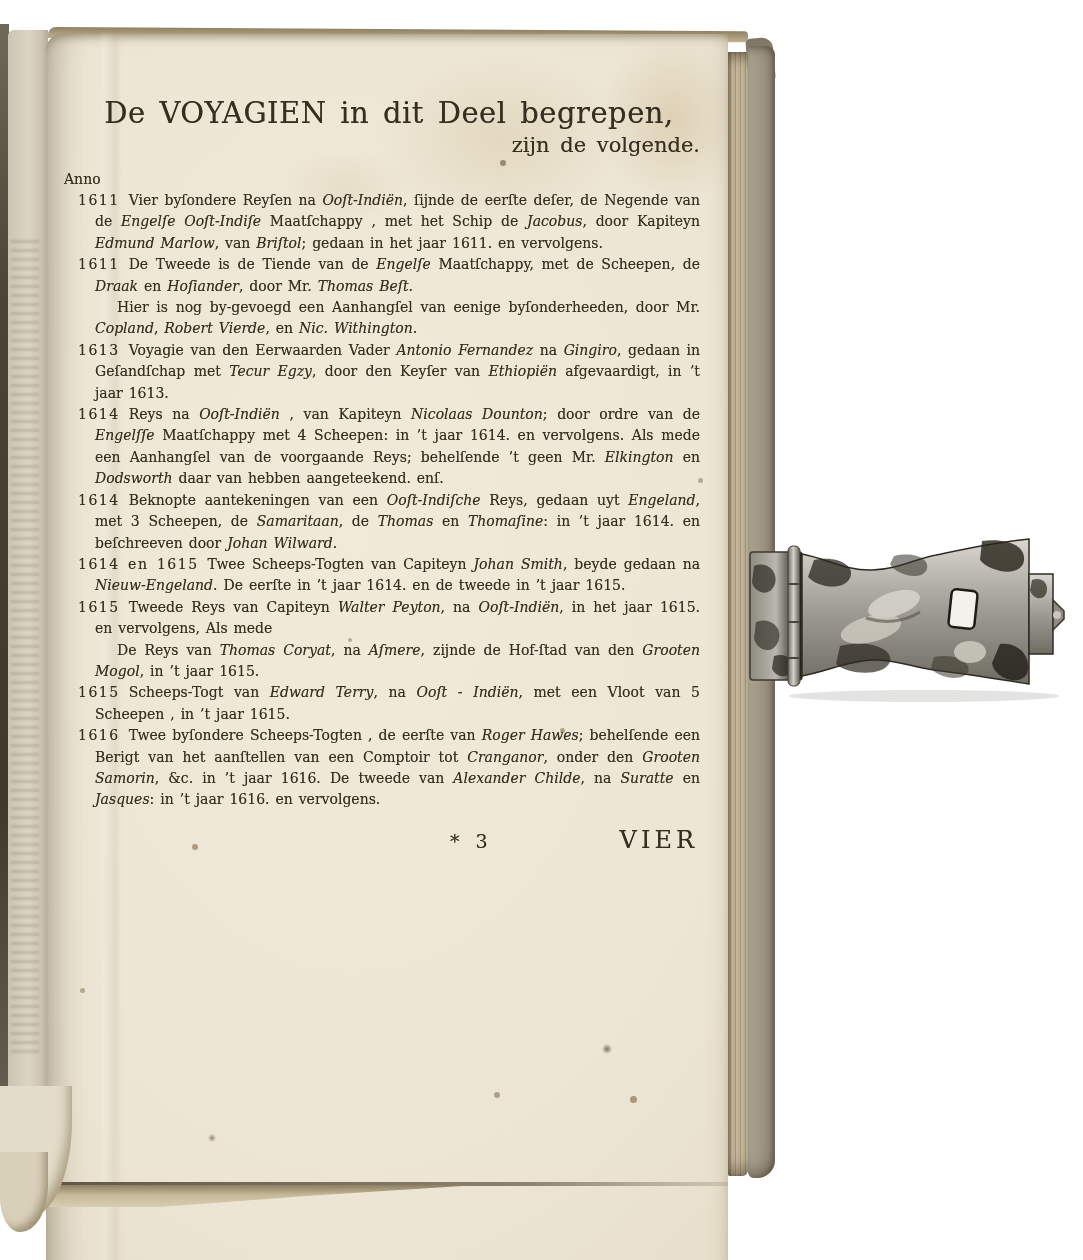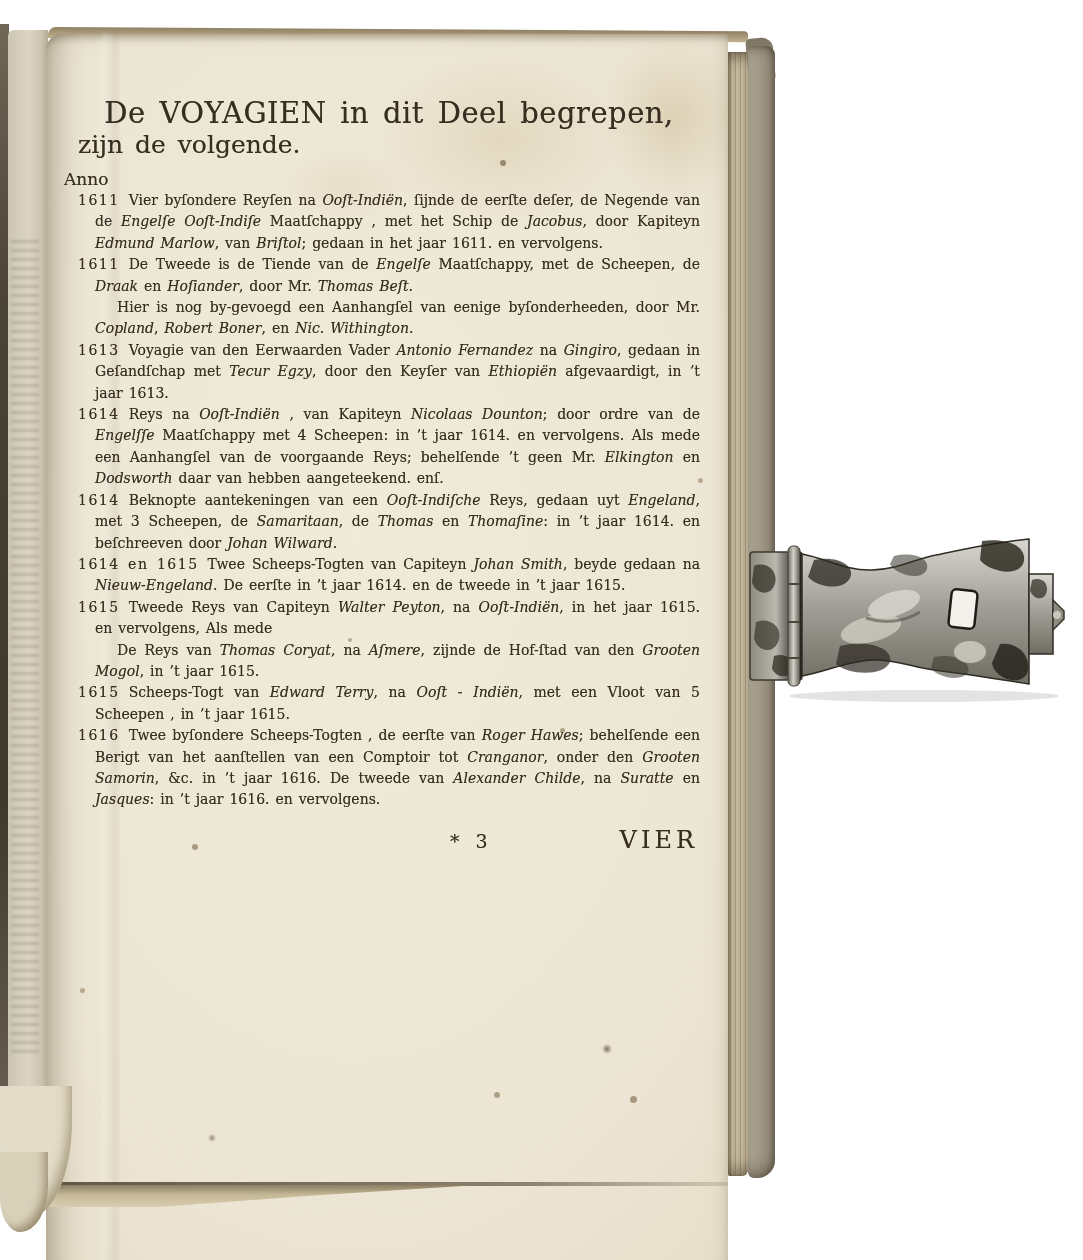--- a/index.html
+++ b/index.html
@@ -104,23 +104,23 @@
   .content{
     position:absolute;left:32px;top:62px;width:622px;
     color:var(--ink);
     text-shadow:0 0 .4px rgba(52,42,26,.55);
   }
   .title1{
     font-size:29px;line-height:34px;text-align:center;
     letter-spacing:.5px;word-spacing:4px;white-space:nowrap;
   }
   .title2{
-    font-size:25px;line-height:30px;text-align:left;word-spacing:4px;
-  }
-  .anno{font-size:17px;line-height:20px;margin:9px 0 1px -14px;}
+    font-size:21px;line-height:30px;text-align:right;word-spacing:4px;
+  }
+  .anno{font-size:14px;line-height:20px;margin:9px 0 1px -14px;}
   .entry{
     font-size:14px;line-height:21.4px;text-align:justify;
     margin:0 0 0 17px;text-indent:-17px;word-spacing:1.5px;
   }
   .entry .year{letter-spacing:1.5px;padding-right:9px;}
   .entry.sub{text-indent:22px;}
   .entry i{font-style:italic;}
   .footline{display:flex;align-items:baseline;margin-top:15px;font-size:19px;}
   .sig{margin-left:372px;letter-spacing:5px;}
   .catch{margin-left:auto;margin-right:2px;letter-spacing:4px;font-size:24px;}
@@ -153,21 +153,21 @@
     <div class="abs fox" style="left:652px;top:444px;width:5px;height:5px;background:rgba(104,78,42,.4);"></div>
     <div class="abs fox" style="left:302px;top:604px;width:4px;height:4px;background:rgba(104,78,42,.4);"></div>
 
     <div class="content">
       <div class="title1">De VOYAGIEN in dit Deel begrepen,</div>
       <div class="title2">zijn de volgende.</div>
       <div class="anno">Anno</div>
       <div id="entries">
           <p class="entry"><span class="year">1611</span><span>Vier byſondere Reyſen na </span><i>Ooſt-Indiën</i><span>, ſijnde de eerſte deſer, de Negende van de </span><i>Engelſe Ooſt-Indiſe</i><span> Maatſchappy , met het Schip de </span><i>Jacobus</i><span>, door Kapiteyn </span><i>Edmund Marlow</i><span>, van </span><i>Briſtol</i><span>; gedaan in het jaar 1611. en vervolgens.</span></p>
           <p class="entry"><span class="year">1611</span><span>De Tweede is de Tiende van de </span><i>Engelſe</i><span> Maatſchappy, met de Scheepen, de </span><i>Draak</i><span> en </span><i>Hoſiander</i><span>, door Mr. </span><i>Thomas Beſt</i><span>.</span></p>
-          <p class="entry sub"><span>Hier is nog by-gevoegd een Aanhangſel van eenige byſonderheeden, door Mr. </span><i>Copland</i><span>, </span><i>Robert Boner</i><span>, en </span><i>Nic. Withington</i><span>.</span></p>
+          <p class="entry sub"><span>Hier is nog by-gevoegd een Aanhangſel van eenige byſonderheeden, door Mr. </span><i>Copland</i><span>, </span><i>Robert Vierde</i><span>, en </span><i>Nic. Withington</i><span>.</span></p>
           <p class="entry"><span class="year">1613</span><span>Voyagie van den Eerwaarden Vader </span><i>Antonio Fernandez</i><span> na </span><i>Gingiro</i><span>, gedaan in Geſandſchap met </span><i>Tecur Egzy</i><span>, door den Keyſer van </span><i>Ethiopiën</i><span> afgevaardigt, in ’t jaar 1613.</span></p>
           <p class="entry"><span class="year">1614</span><span>Reys na </span><i>Ooſt-Indiën</i><span> , van Kapiteyn </span><i>Nicolaas Dounton</i><span>; door ordre van de </span><i>Engelſſe</i><span> Maatſchappy met 4 Scheepen: in ’t jaar 1614. en vervolgens. Als mede een Aanhangſel van de voorgaande Reys; behelſende ’t geen Mr. </span><i>Elkington</i><span> en </span><i>Dodsworth</i><span> daar van hebben aangeteekend. enſ.</span></p>
           <p class="entry"><span class="year">1614</span><span>Beknopte aantekeningen van een </span><i>Ooſt-Indiſche</i><span> Reys, gedaan uyt </span><i>Engeland</i><span>, met 3 Scheepen, de </span><i>Samaritaan</i><span>, de </span><i>Thomas</i><span> en </span><i>Thomaſine</i><span>: in ’t jaar 1614. en beſchreeven door </span><i>Johan Wilward</i><span>.</span></p>
           <p class="entry"><span class="year">1614 en 1615</span><span>Twee Scheeps-Togten van Capiteyn </span><i>Johan Smith</i><span>, beyde gedaan na </span><i>Nieuw-Engeland</i><span>. De eerſte in ’t jaar 1614. en de tweede in ’t jaar 1615.</span></p>
           <p class="entry"><span class="year">1615</span><span>Tweede Reys van Capiteyn </span><i>Walter Peyton</i><span>, na </span><i>Ooſt-Indiën</i><span>, in het jaar 1615. en vervolgens, Als mede</span></p>
           <p class="entry sub"><span>De Reys van </span><i>Thomas Coryat</i><span>, na </span><i>Aſmere</i><span>, zijnde de Hof-ſtad van den </span><i>Grooten Mogol</i><span>, in ’t jaar 1615.</span></p>
           <p class="entry"><span class="year">1615</span><span>Scheeps-Togt van </span><i>Edward Terry</i><span>, na </span><i>Ooſt - Indiën</i><span>, met een Vloot van 5 Scheepen , in ’t jaar 1615.</span></p>
           <p class="entry"><span class="year">1616</span><span>Twee byſondere Scheeps-Togten , de eerſte van </span><i>Roger Hawes</i><span>; behelſende een Berigt van het aanſtellen van een Comptoir tot </span><i>Cranganor</i><span>, onder den </span><i>Grooten Samorin</i><span>, &amp;c. in ’t jaar 1616. De tweede van </span><i>Alexander Childe</i><span>, na </span><i>Suratte</i><span> en </span><i>Jasques</i><span>: in ’t jaar 1616. en vervolgens.</span></p>
         </div>
       <div class="footline">

